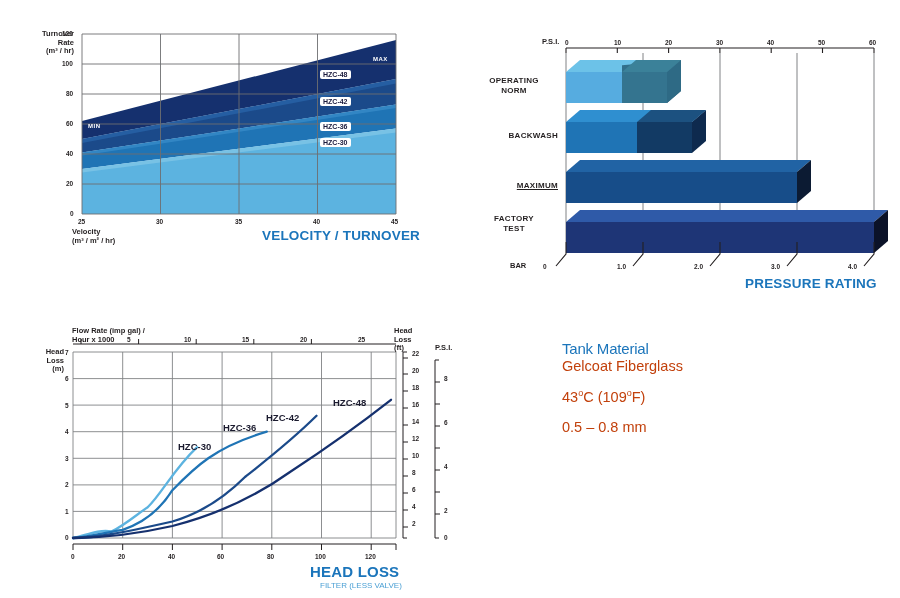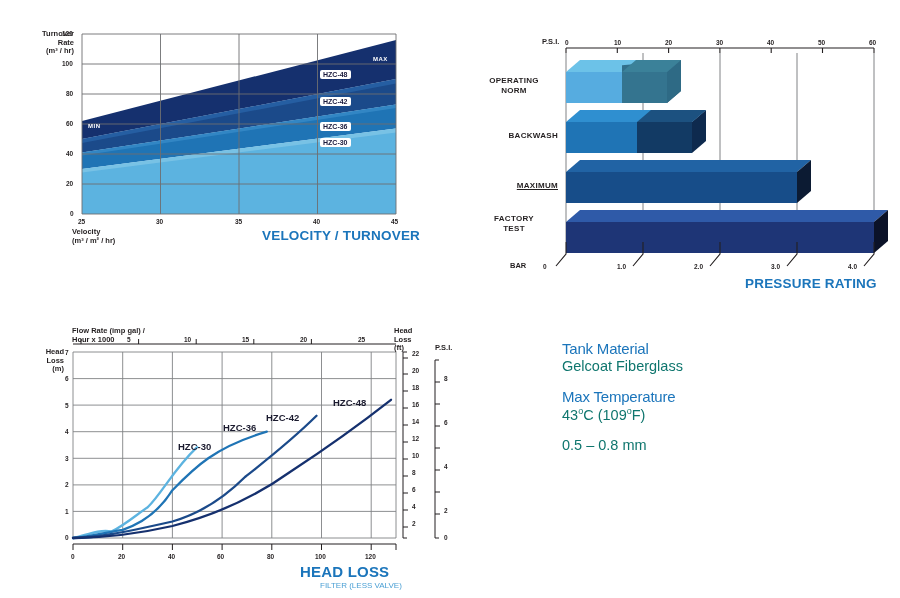--- a/index.html
+++ b/index.html
@@ -5,21 +5,21 @@
   html,body{margin:0;padding:0;background:#ffffff;}
   body{width:900px;height:598px;position:relative;font-family:"Liberation Sans",sans-serif;color:#231f20;overflow:hidden;}
   .panel{position:absolute;}
   .ttl{font-weight:bold;color:#1b75bb;letter-spacing:.2px;}
   .axlbl{font-size:7.5px;font-weight:bold;line-height:1.15;}
   .tick{font-size:6.5px;font-weight:bold;color:#231f20;position:absolute;}
   .bandlabel{position:absolute;background:#fff;border-radius:2px;font-size:7px;font-weight:bold;color:#1a1a3c;padding:1px 3px;white-space:nowrap;}
   .minmax{position:absolute;font-size:6px;font-weight:bold;color:#ffffff;letter-spacing:.5px;}
   .barlabel{position:absolute;font-size:8px;font-weight:bold;color:#231f20;text-align:right;line-height:1.25;letter-spacing:.3px;}
   .spec-h{font-size:15px;font-weight:normal;color:#1b75bb;margin:0 0 1px 0;letter-spacing:-.2px;}
-  .spec-v{font-size:14.5px;color:#0f766e;margin:0 0 14px 0;}
+  .spec-v{font-size:14.5px;color:#c2410c;margin:0 0 14px 0;}
   .sup{font-size:9px;vertical-align:super;}
   svg{display:block;}
 </style>
 </head>
 <body>
 
 <div class="panel" style="left:0px;top:0px;width:450px;height:260px;">
 
   <div class="axlbl" style="position:absolute;left:16px;top:30px;width:58px;text-align:right;">
     <div>Turnover</div>
@@ -333,31 +333,30 @@
   <div class="tick" style="left:434px;top:97px;">6</div>
   <div class="tick" style="left:434px;top:141px;">4</div>
   <div class="tick" style="left:434px;top:185px;">2</div>
   <div class="tick" style="left:434px;top:212px;">0</div>
 
   <div style="position:absolute;left:168px;top:119px;font-size:9.5px;font-weight:bold;color:#1a1a2e;">HZC-30</div>
   <div style="position:absolute;left:213px;top:100px;font-size:9.5px;font-weight:bold;color:#1a1a2e;">HZC-36</div>
   <div style="position:absolute;left:256px;top:90px;font-size:9.5px;font-weight:bold;color:#1a1a2e;">HZC-42</div>
   <div style="position:absolute;left:323px;top:75px;font-size:9.5px;font-weight:bold;color:#1a1a2e;">HZC-48</div>
 
-  <div class="ttl" style="position:absolute;left:290px;top:241px;font-size:15px;">HEAD LOSS</div>
+  <div class="ttl" style="position:absolute;left:300px;top:241px;font-size:15px;">HEAD LOSS</div>
   <div style="position:absolute;left:310px;top:259px;font-size:8px;color:#4a9fd4;font-weight:normal;">FILTER (LESS VALVE)</div>
 </div>
 
 <div class="panel" style="left:562px;top:340px;width:330px;">
   <div>
     <div class="spec-h">Tank Material</div>
     <div class="spec-v">Gelcoat Fiberglass</div>
   </div>
   <div>
-    <div class="spec-h">Max Temperature</div>
     <div class="spec-v">
       <span>43</span><span class="sup">o</span><span>C</span><span> (</span><span>109</span><span class="sup">o</span><span>F)</span>
     </div>
   </div>
   <div>
     <div class="spec-v">0.5 – 0.8 mm</div>
   </div>
 </div>
 
 </body></html>

